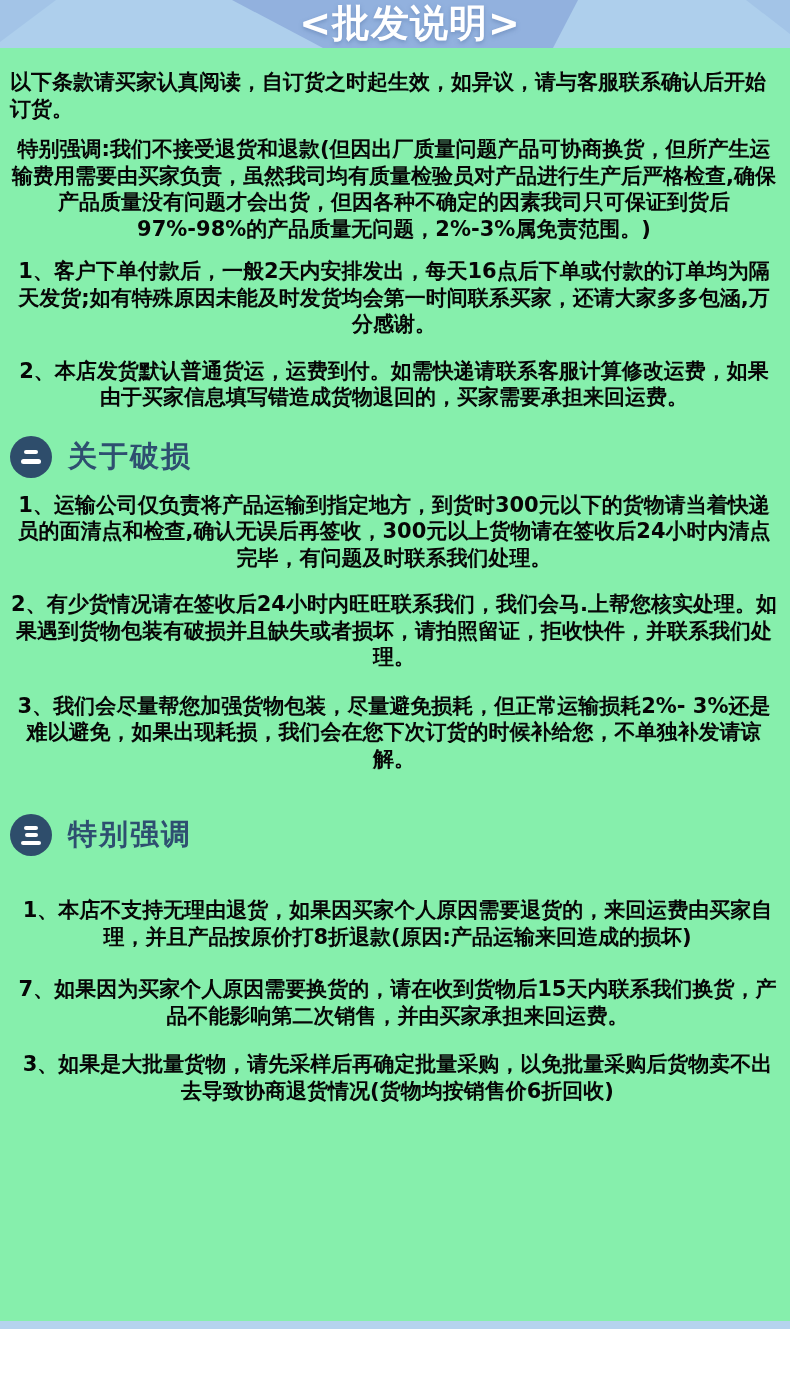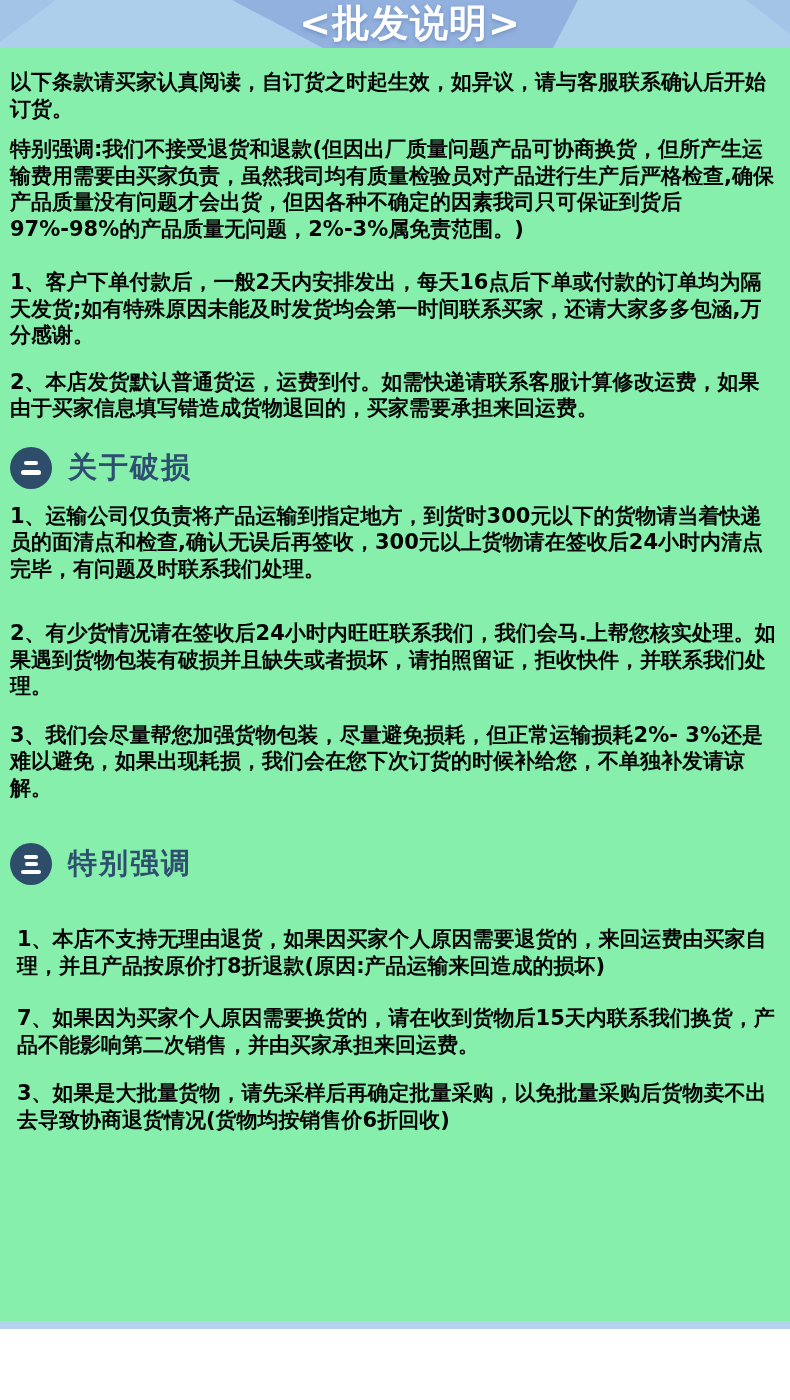--- a/index.html
+++ b/index.html
@@ -84,30 +84,31 @@
     font-size: 29px; font-weight: bold;
     color: var(--heading-color);
     letter-spacing: 2px;
   }
   .para {
     margin: 0 6px 0 0;
     padding: 0 6px 0 10px;
     font-size: 21px; line-height: 26.5px;
     font-weight: bold;
     color: var(--text-color);
+    text-align: center;
   }
 
   .sec-1 .sec-head { margin-top: 9px; }
   .sec-1 .para:nth-of-type(1) { margin-top: 14px; }
-  .sec-1 .para:nth-of-type(2) { margin-top: 27px; }
+  .sec-1 .para:nth-of-type(2) { margin-top: 16px; }
   .sec-1 .para:nth-of-type(3) { margin-top: 20px; }
 
   .sec-2 .sec-head { margin-top: 25px; }
   .sec-2 .para:nth-of-type(1) { margin-top: 14px; }
-  .sec-2 .para:nth-of-type(2) { margin-top: 38px; }
+  .sec-2 .para:nth-of-type(2) { margin-top: 20px; }
   .sec-2 .para:nth-of-type(3) { margin-top: 22px; }
 
   .sec-3 .sec-head { margin-top: 42px; }
   .sec-3 .para { padding-left: 17px; }
   .sec-3 .para:nth-of-type(1) { margin-top: 41px; }
   .sec-3 .para:nth-of-type(2) { margin-top: 26px; }
   .sec-3 .para:nth-of-type(3) { margin-top: 22px; }
 
   
   .footer-bar {

